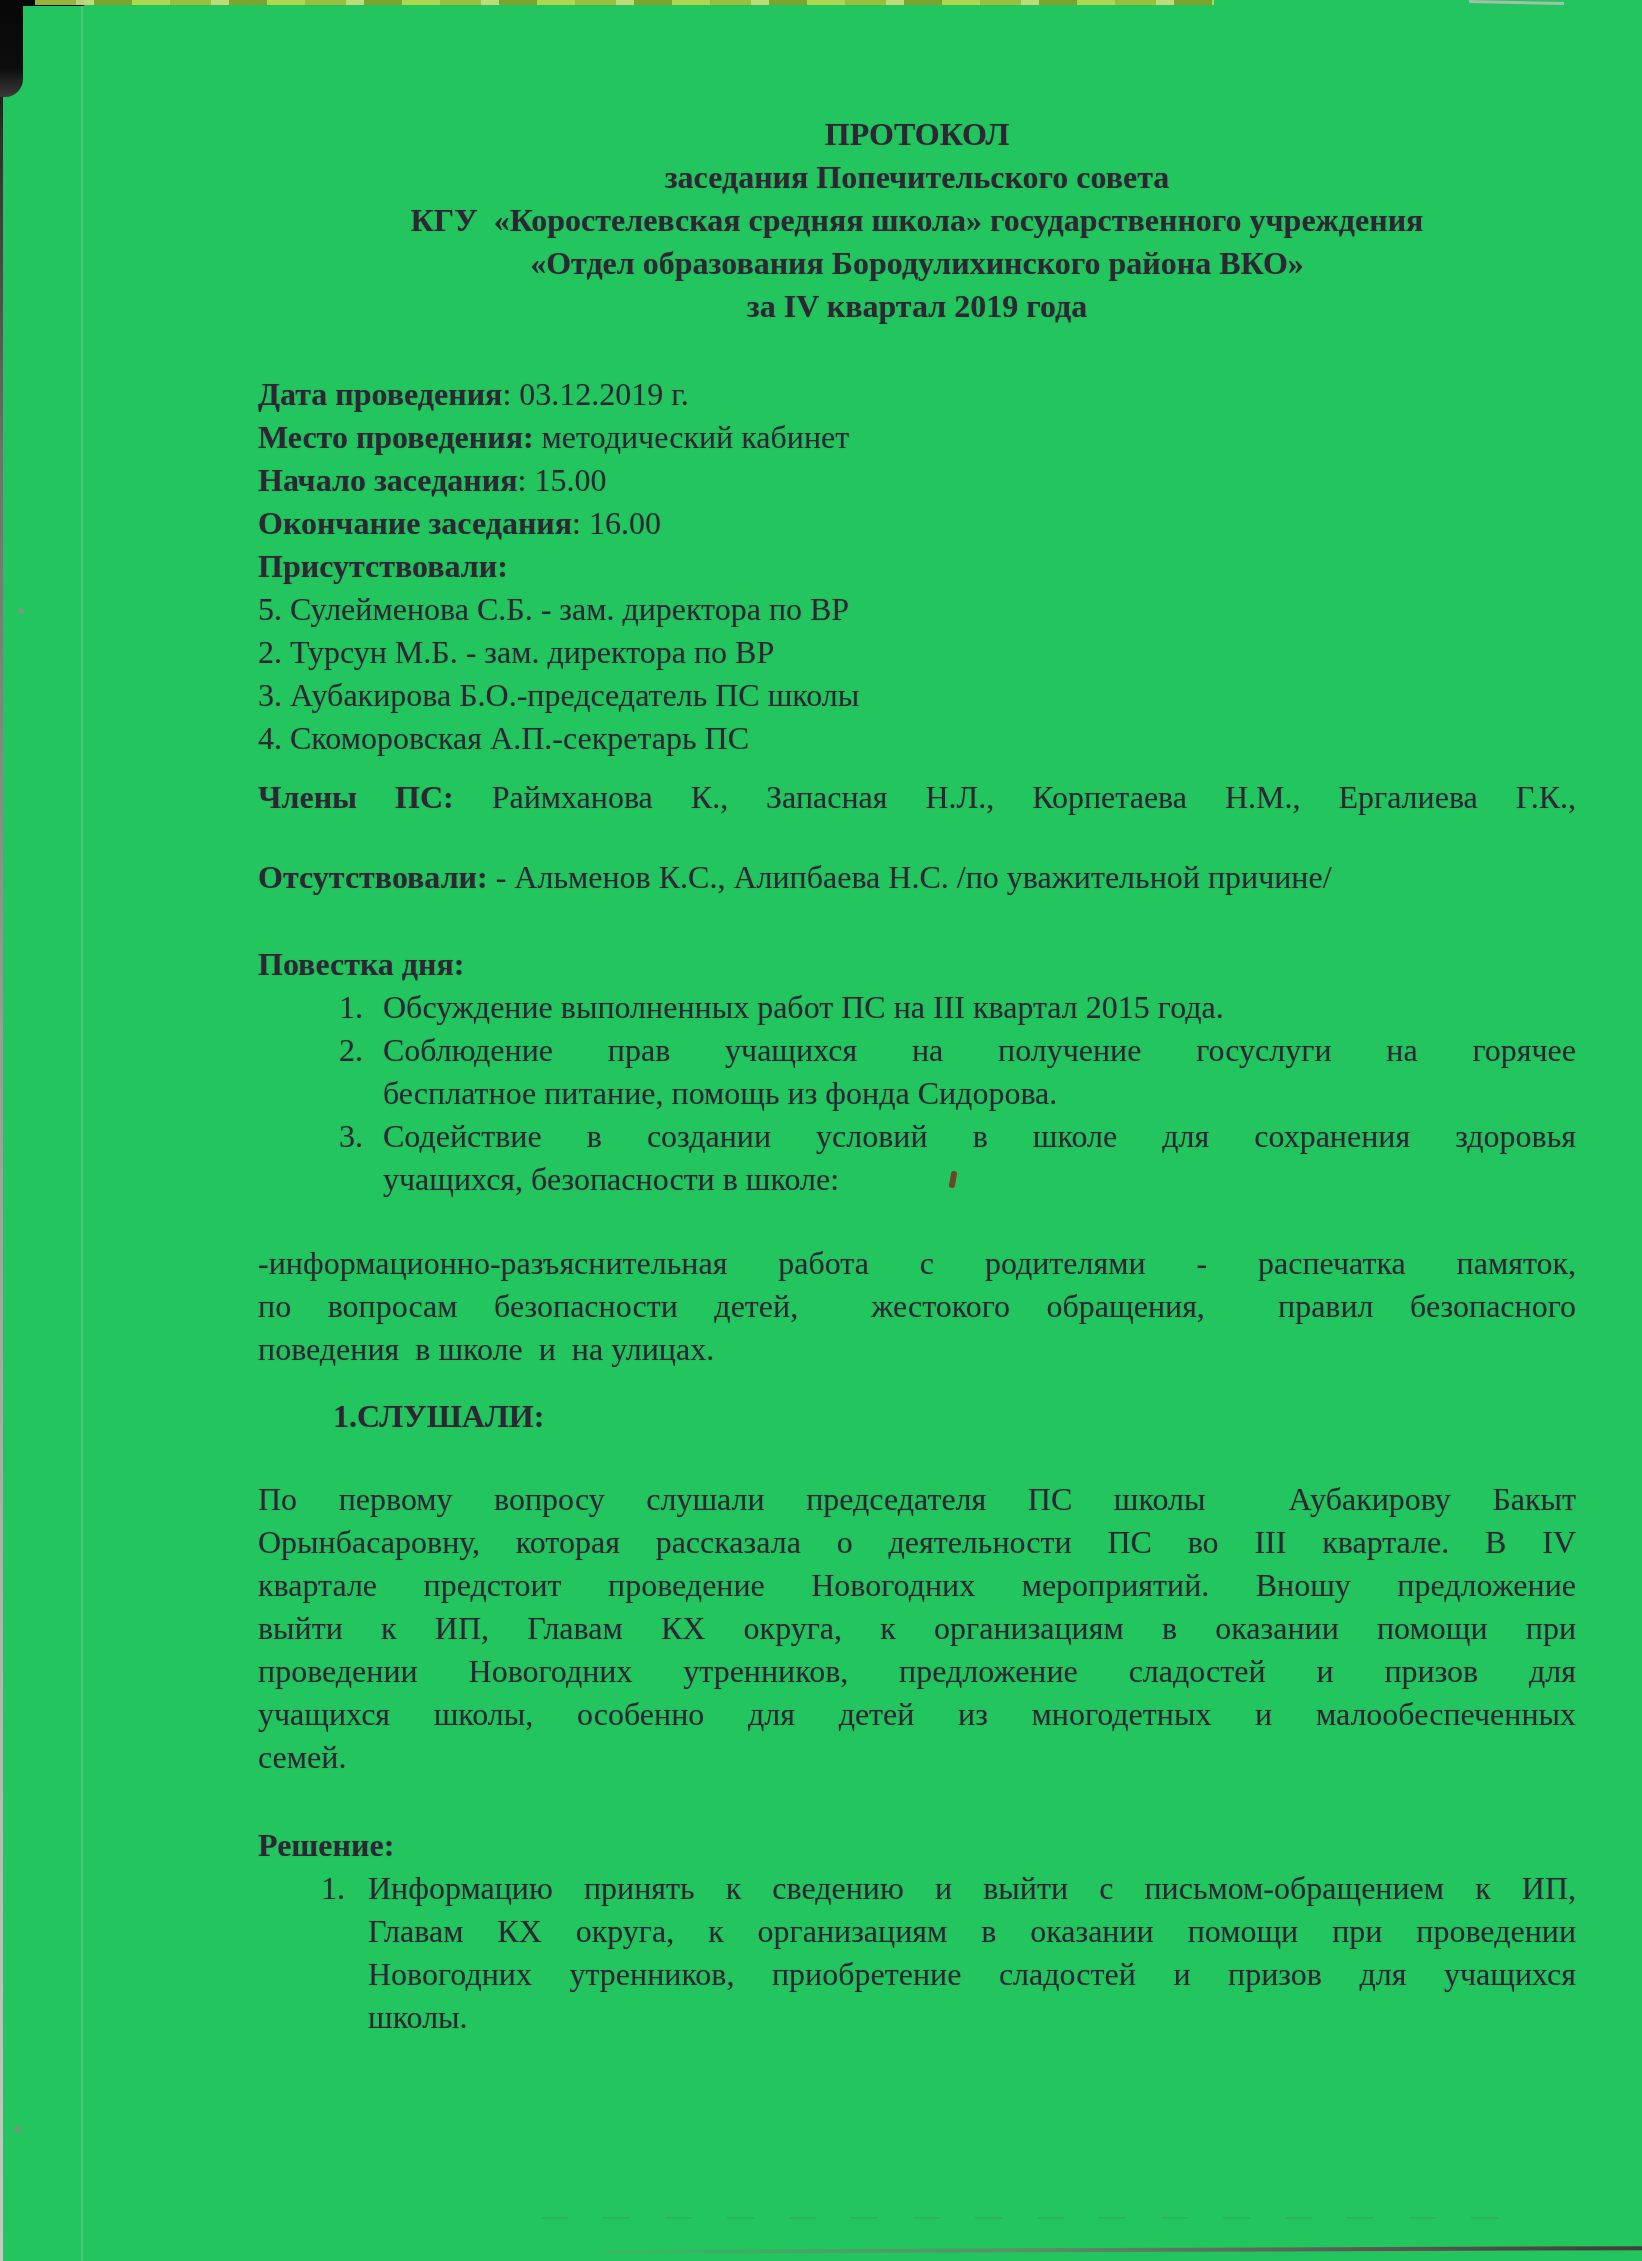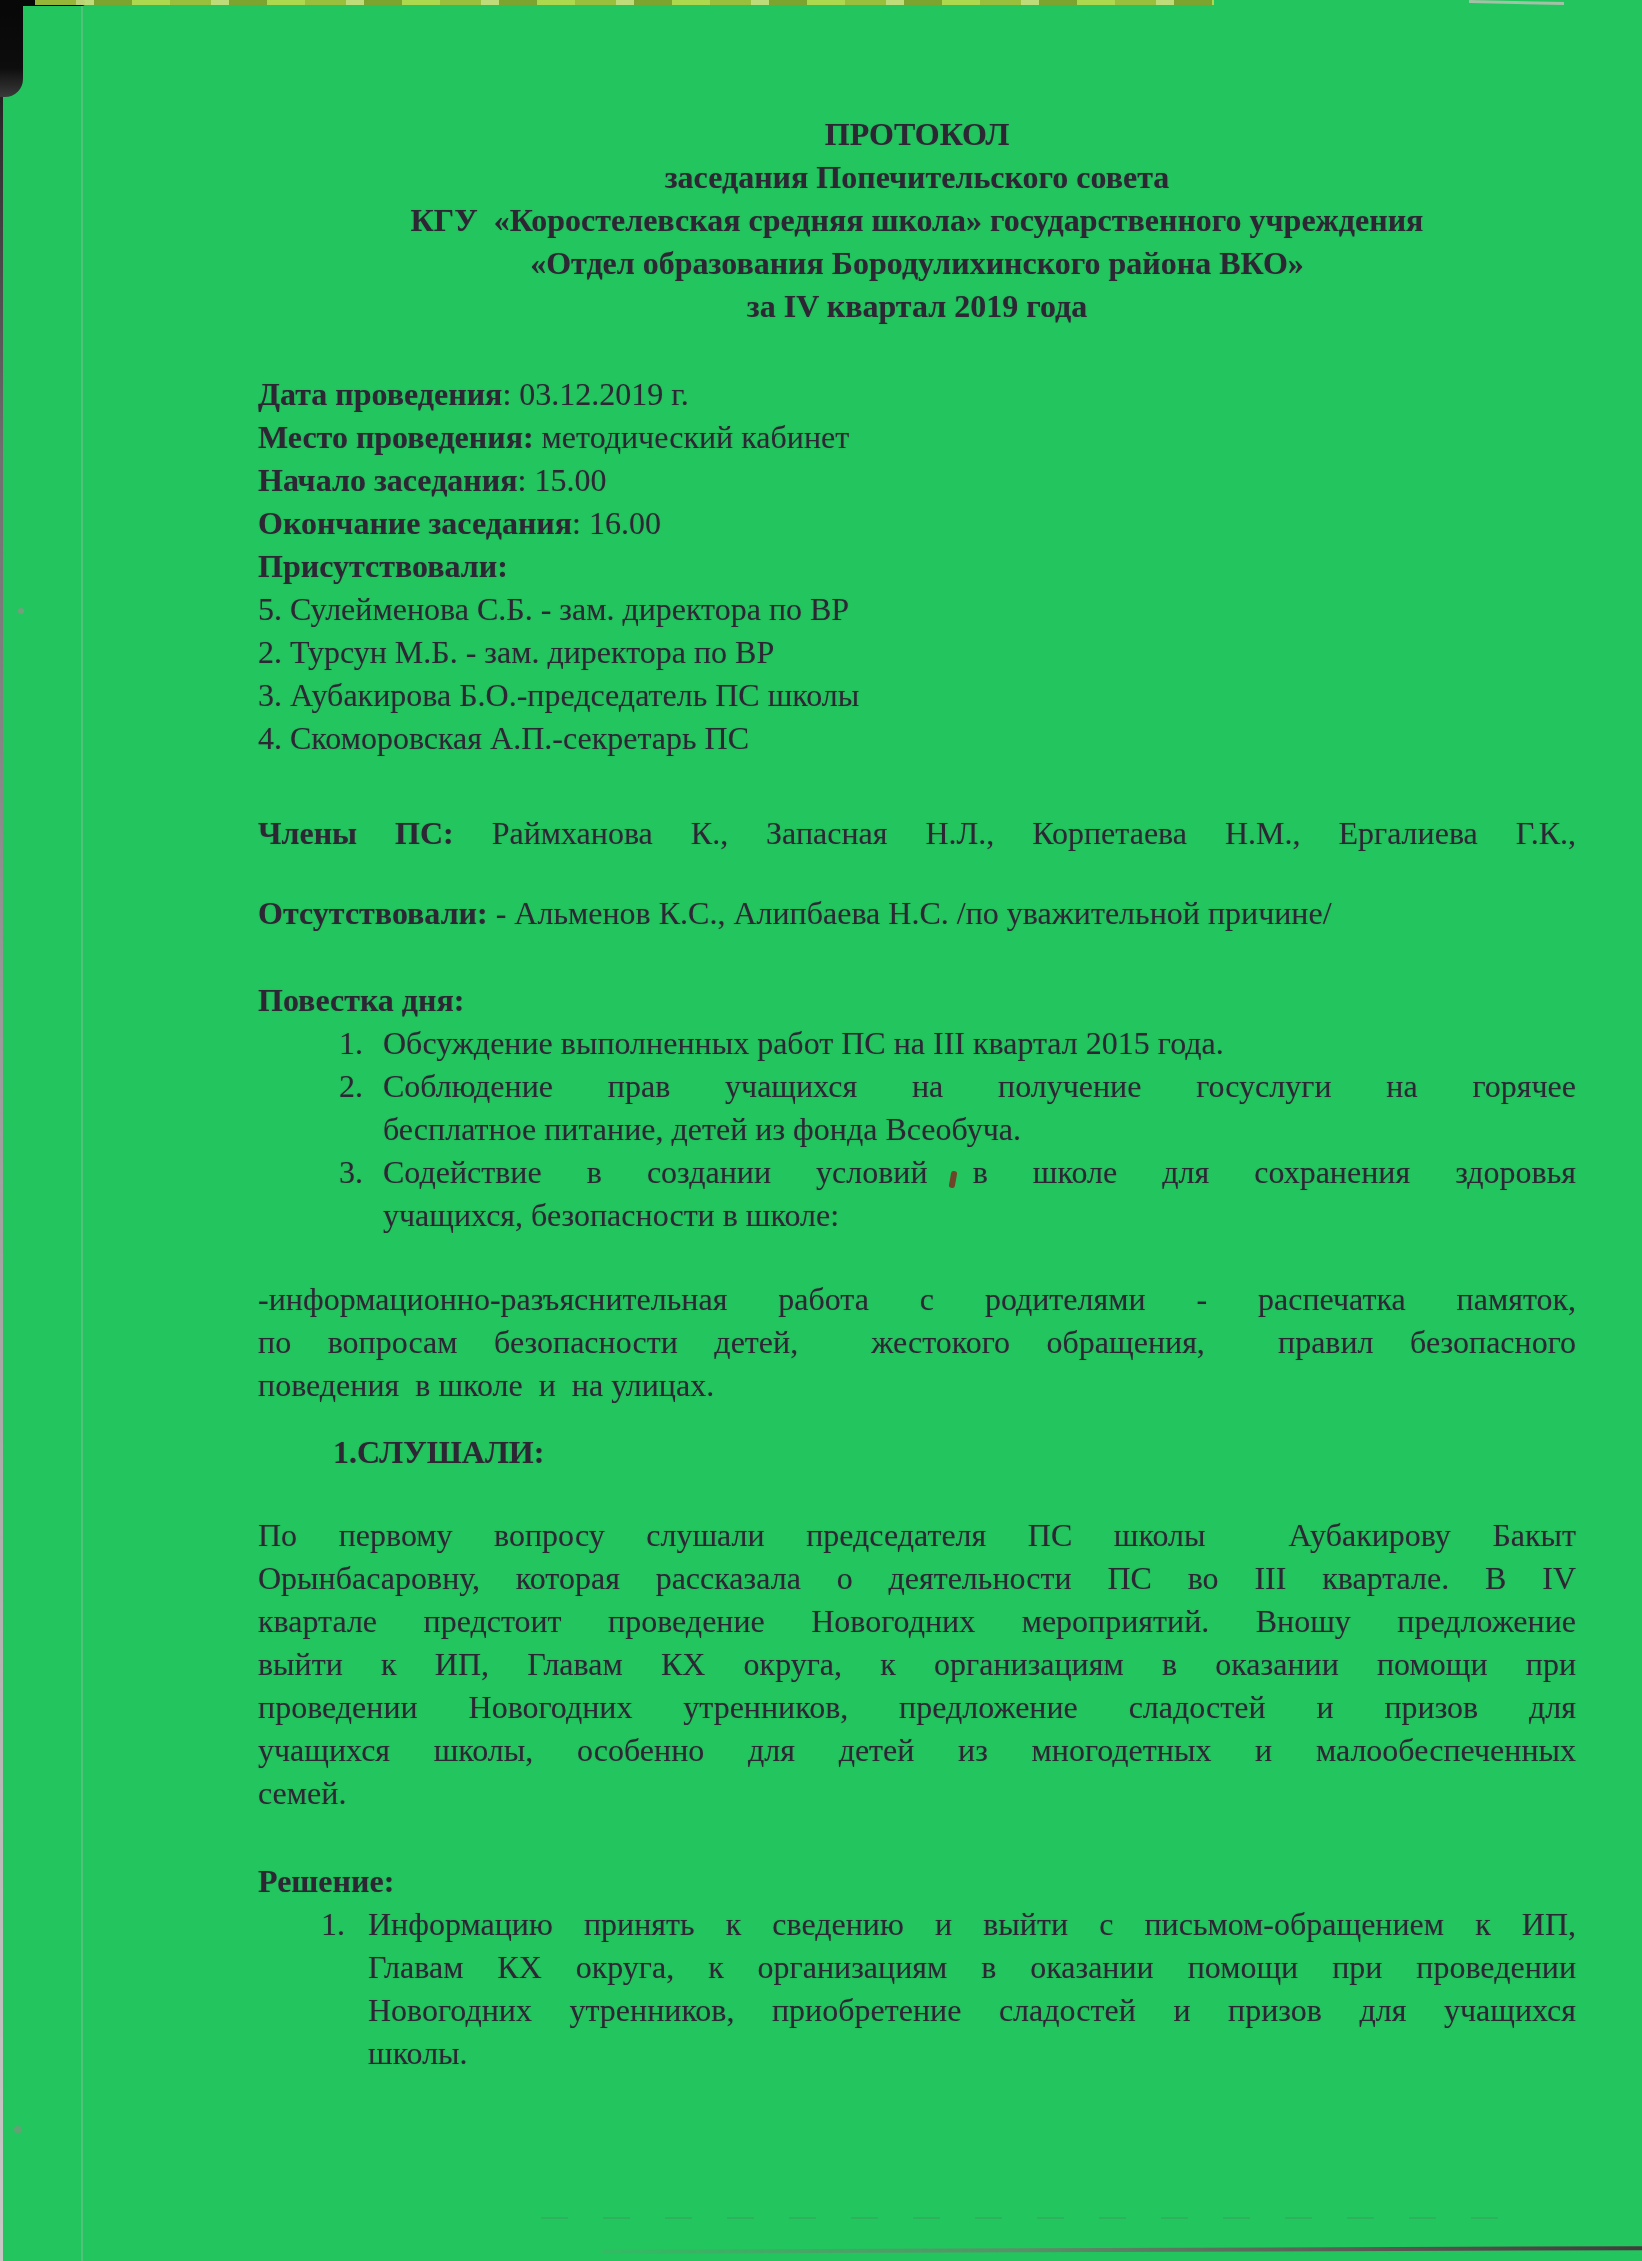--- a/index.html
+++ b/index.html
@@ -21,21 +21,21 @@
   
   .jl{text-align:justify;text-align-last:justify;-moz-text-align-last:justify;text-justify:inter-word;}
   .ll{text-align:left;text-align-last:left;}
   
   .li{position:relative;padding-left:125px;}
   .li > .num{position:absolute;left:81px;top:0;}
   .li.dec{padding-left:110px;}
   .li.dec > .num{left:63px;}
   b{font-weight:bold;}
   .m-info{margin-top:45px;}
-  .m-members{margin-top:52px;}
+  .m-members{margin-top:16px;}
   .m-absent{margin-top:37px;}
   .m-agenda{margin-top:44px;}
   .m-note{margin-top:41px;}
   .m-heard{margin-top:24px;}
   .m-heardp{margin-top:40px;}
   .m-dec{margin-top:45px;}
   .heard-indent{margin-left:75px;font-weight:bold;}
   
   .art{position:absolute;pointer-events:none;}
   .art-corner{left:0;top:0;width:23px;height:97px;background:linear-gradient(180deg,#070707 0%,#0d0d0d 70%,#3a3a3a 100%);border-bottom-right-radius:18px;}
@@ -102,21 +102,21 @@
 
     <div class="m-agenda">
       <div class="line"><b>Повестка дня:</b></div>
       <div class="li">
         <span class="num">1.</span>
         <div class="line ll">Обсуждение выполненных работ ПС на III квартал 2015 года.</div>
       </div>
       <div class="li">
         <span class="num">2.</span>
         <div class="line jl">Соблюдение прав учащихся на получение госуслуги на горячее</div>
-        <div class="line ll">бесплатное питание, детей из фонда Всеобуча.</div>
+        <div class="line ll">бесплатное питание, помощь из фонда Сидорова.</div>
       </div>
       <div class="li">
         <span class="num">3.</span>
         <div class="line jl">Содействие в создании условий в школе для сохранения здоровья</div>
         <div class="line ll">учащихся, безопасности в школе:</div>
       </div>
     </div>
 
     <div class="m-note">
       <div class="line jl">-информационно-разъяснительная работа с родителями - распечатка памяток,</div>

